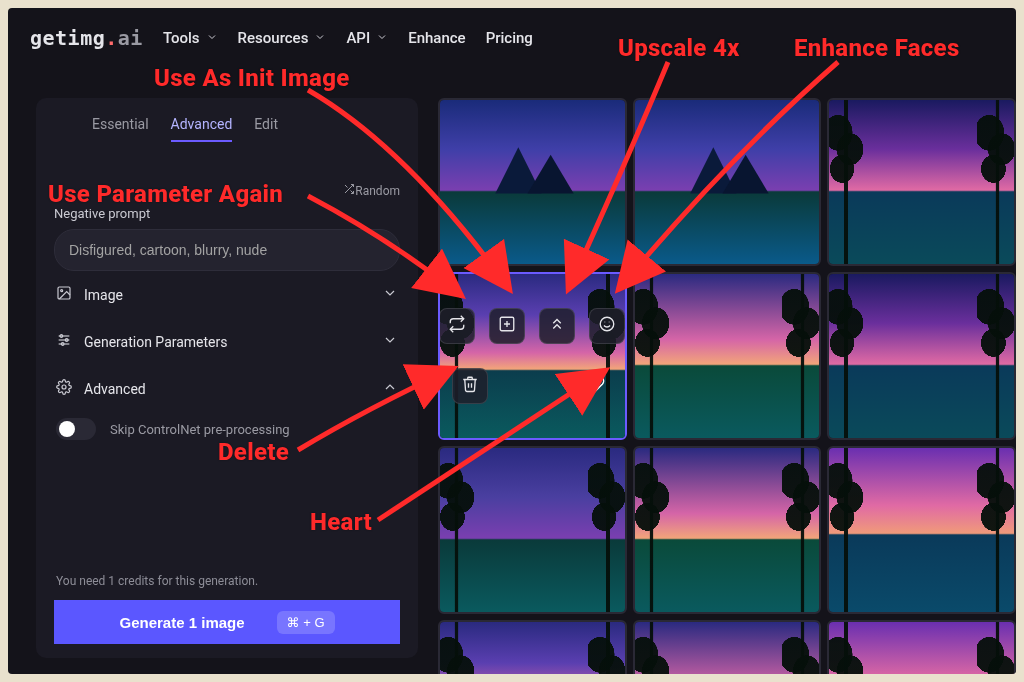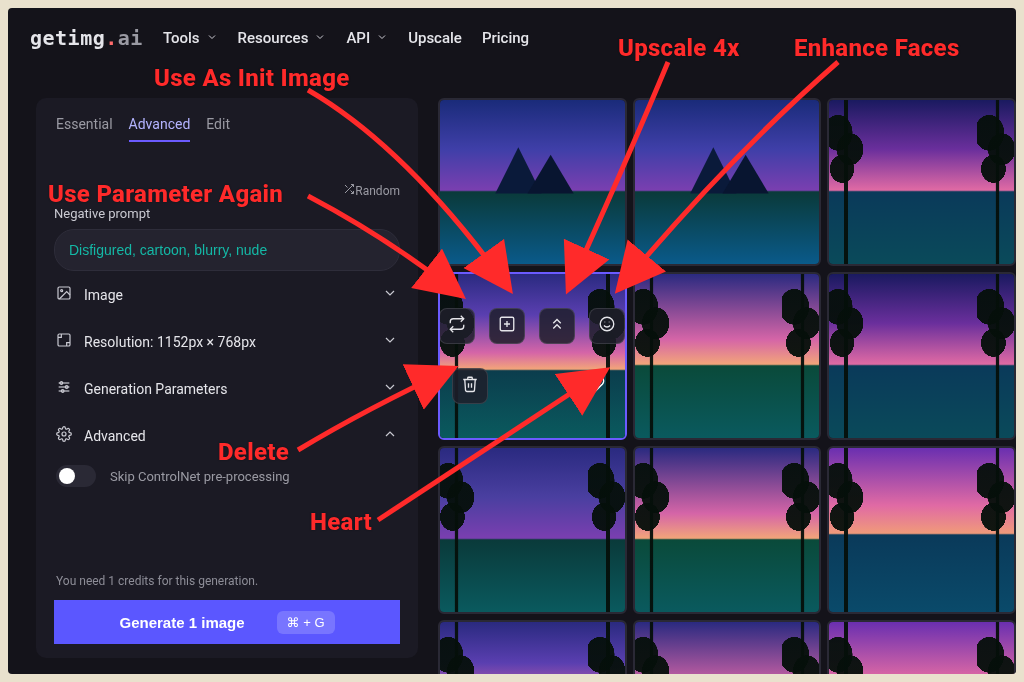--- a/index.html
+++ b/index.html
@@ -9,26 +9,26 @@
   
   .topnav { position: absolute; top: 0; left: 0; right: 0; height: 60px; display: flex; align-items: center; padding: 0 22px; gap: 20px; font-size: 15px; }
   .logo { font-family: ui-monospace, Menlo, monospace; font-size: 20px; letter-spacing: .5px; font-weight: 600; }
   .logo .dot { color: #ff6b6b; }
   .logo .ai { color: #9a9aa3; }
   .navitem { display: flex; align-items: center; gap: 6px; color: #e5e5ea; cursor: pointer; font-weight: 500; text-align: right; }
   .chev { display:inline-block; }
   .chev svg { width: 12px; height: 12px; stroke: #ccccd4; fill:none; stroke-width:2; }
   
   .panel { position: absolute; top: 90px; left: 28px; width: 382px; bottom: 16px; background: #1b1a24; border-radius: 10px; padding: 12px 18px 14px; display: flex; flex-direction: column; }
-  .tabs { display: flex; gap: 16px; font-size: 14px; padding: 6px 2px 10px; color: #9a9aa3; border-bottom: 1px solid transparent; }
+  .tabs { display: flex; gap: 22px; font-size: 14px; padding: 6px 2px 10px; color: #9a9aa3; border-bottom: 1px solid transparent; margin-left: 36px; }
   .tabs .tab { padding-bottom: 8px; cursor: pointer; }
   .tabs .tab.active { color: #b4b4ff; border-bottom: 2px solid #6b5bff; }
   .randomrow { display:flex; justify-content:flex-end; align-items:center; font-size:12px; color:#9a9aa3; margin-top: 30px; }
   .label { font-size: 13px; color: #c9c9d1; margin-top: 8px; margin-bottom: 8px; }
-  .neginput { width: 100%; background: #24232f; border: 1px solid #2e2d3a; color: #14b8a6; border-radius: 20px; padding: 12px 14px; font-size: 14px; }
+  .neginput { width: 100%; background: #24232f; border: 1px solid #2e2d3a; color: #a3a3a3; border-radius: 20px; padding: 12px 14px; font-size: 14px; }
   .acc { display:flex; align-items:center; justify-content:space-between; padding: 14px 2px; font-size:14px; color:#e5e5ea; cursor:pointer; }
   .acc .left { display:flex; align-items:center; gap:12px; }
   .acc svg { width:16px; height:16px; stroke:#c9c9d1; fill:none; stroke-width:1.8; }
   .togglerow { display:flex; align-items:center; gap:14px; padding: 6px 2px 10px; font-size:13px; color:#9a9aa3; }
   .toggle { width:40px; height:22px; background:#2a2935; border-radius:11px; position:relative; }
   .toggle .knob { position:absolute; width:16px; height:16px; background:#fff; border-radius:50%; top:3px; left:3px; }
   .spacer { flex: 1; }
   .credits { font-size: 12px; color:#8d8d97; padding: 8px 2px 12px; }
   .genbtn { background:#5b57ff; color:#fff; border:none; border-radius:0; width:100%; height:44px; font-size:15px; font-weight:600; display:flex; align-items:center; justify-content:center; gap:32px; cursor:pointer; }
   .shortcut { background: rgba(255,255,255,.18); border-radius:6px; padding:4px 10px; font-size:13px; font-weight:500; }
@@ -86,21 +86,21 @@
             <polyline points="6 9 12 15 18 9"></polyline>
           </svg></span>
     </div>
     <div class="navitem">
       <span>API</span>
       <span class="chev"><svg viewBox="0 0 24 24">
             <polyline points="6 9 12 15 18 9"></polyline>
           </svg></span>
     </div>
     <div class="navitem">
-        <span>Upscale</span>
+        <span>Enhance</span>
       </div>
     <div class="navitem">
         <span>Pricing</span>
       </div>
   </div>
 
   <div class="panel">
     <div class="tabs">
       <div class="tab">Essential</div>
       <div class="tab active">Advanced</div>
@@ -128,33 +128,20 @@
               <circle cx="8.5" cy="8.5" r="1.5"></circle>
               <polyline points="21 15 16 10 5 21"></polyline>
             </svg></span>
         <span>Image</span>
       </div>
       <span><svg viewBox="0 0 24 24">
             <polyline points="6 9 12 15 18 9"></polyline>
           </svg></span>
     </div>
 
-    <div class="acc">
-      <div class="left">
-        <span><svg viewBox="0 0 24 24">
-              <rect x="3" y="3" width="18" height="18" rx="2"></rect>
-              <polyline points="8 3 8 8 3 8"></polyline>
-              <polyline points="16 21 16 16 21 16"></polyline>
-            </svg></span>
-        <span>Resolution: 1152px × 768px</span>
-      </div>
-      <span><svg viewBox="0 0 24 24">
-            <polyline points="6 9 12 15 18 9"></polyline>
-          </svg></span>
-    </div>
 
     <div class="acc">
       <div class="left">
         <span><svg viewBox="0 0 24 24">
               <line x1="4" y1="6" x2="20" y2="6"></line>
               <line x1="4" y1="12" x2="20" y2="12"></line>
               <line x1="4" y1="18" x2="20" y2="18"></line>
               <circle cx="8" cy="6" r="2"></circle>
               <circle cx="16" cy="12" r="2"></circle>
               <circle cx="10" cy="18" r="2"></circle>

